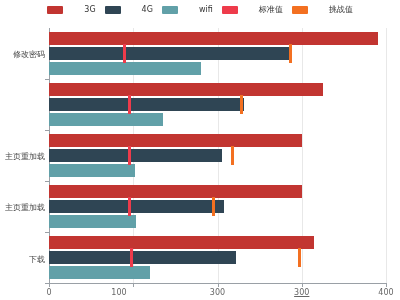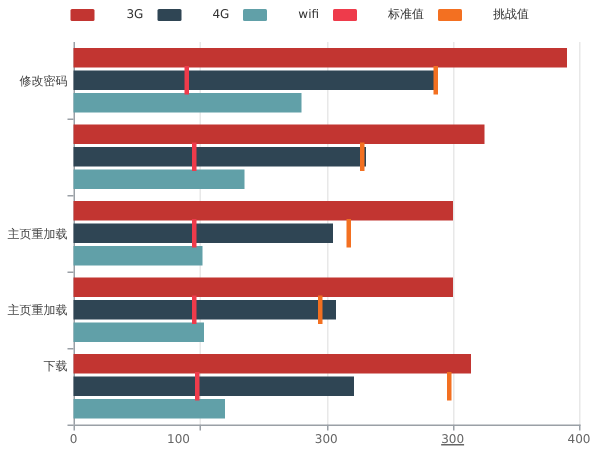--- a/index.html
+++ b/index.html
@@ -199,14 +199,14 @@
     <div class="tick-x" style="left: 386px;"></div>
     <div class="tick-x-label" style="left: 386px;">400</div>
     <div class="tick-y" style="top: 79px;"></div>
     <div class="cat-label" style="top: 53.5px; right: 355px;">修改密码</div>
     <div class="tick-y" style="top: 130px;"></div>
     <div class="tick-y" style="top: 181px;"></div>
     <div class="cat-label" style="top: 155.5px; right: 355px;">主页重加载</div>
     <div class="tick-y" style="top: 232px;"></div>
     <div class="cat-label" style="top: 206.5px; right: 355px; font-family: Liberation Mono, monospace;">主页重加载</div>
     <div class="tick-y" style="top: 283px;"></div>
-    <div class="cat-label" style="top: 244px; right: 355px; font-family: Liberation Serif, serif;">下载</div>
+    <div class="cat-label" style="top: 259px; right: 355px; font-family: Liberation Serif, serif;">下载</div>
   </div>
 
 </body></html>

